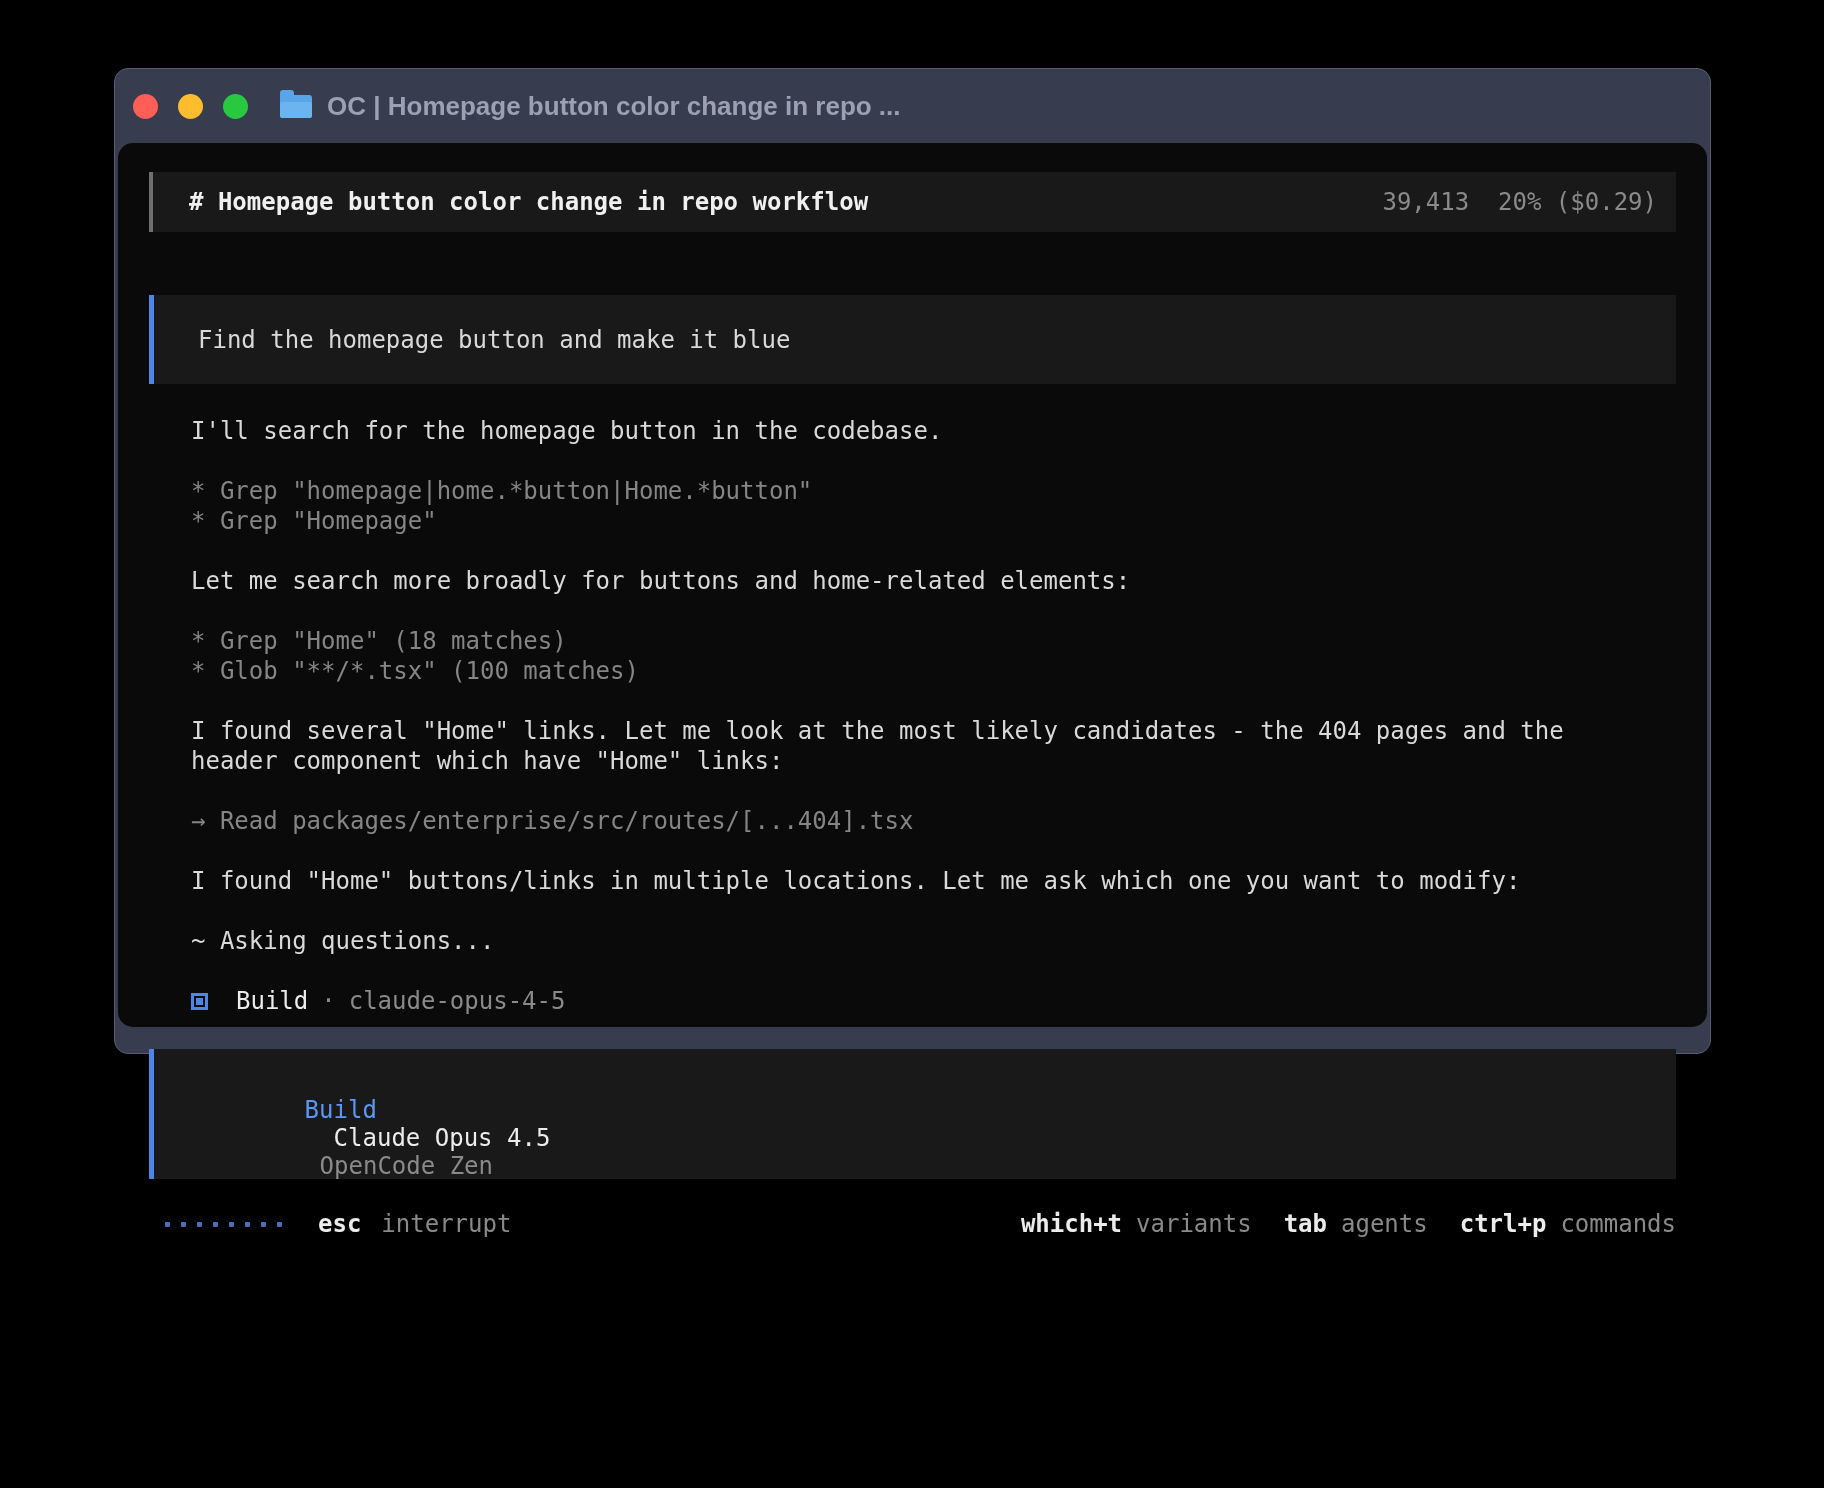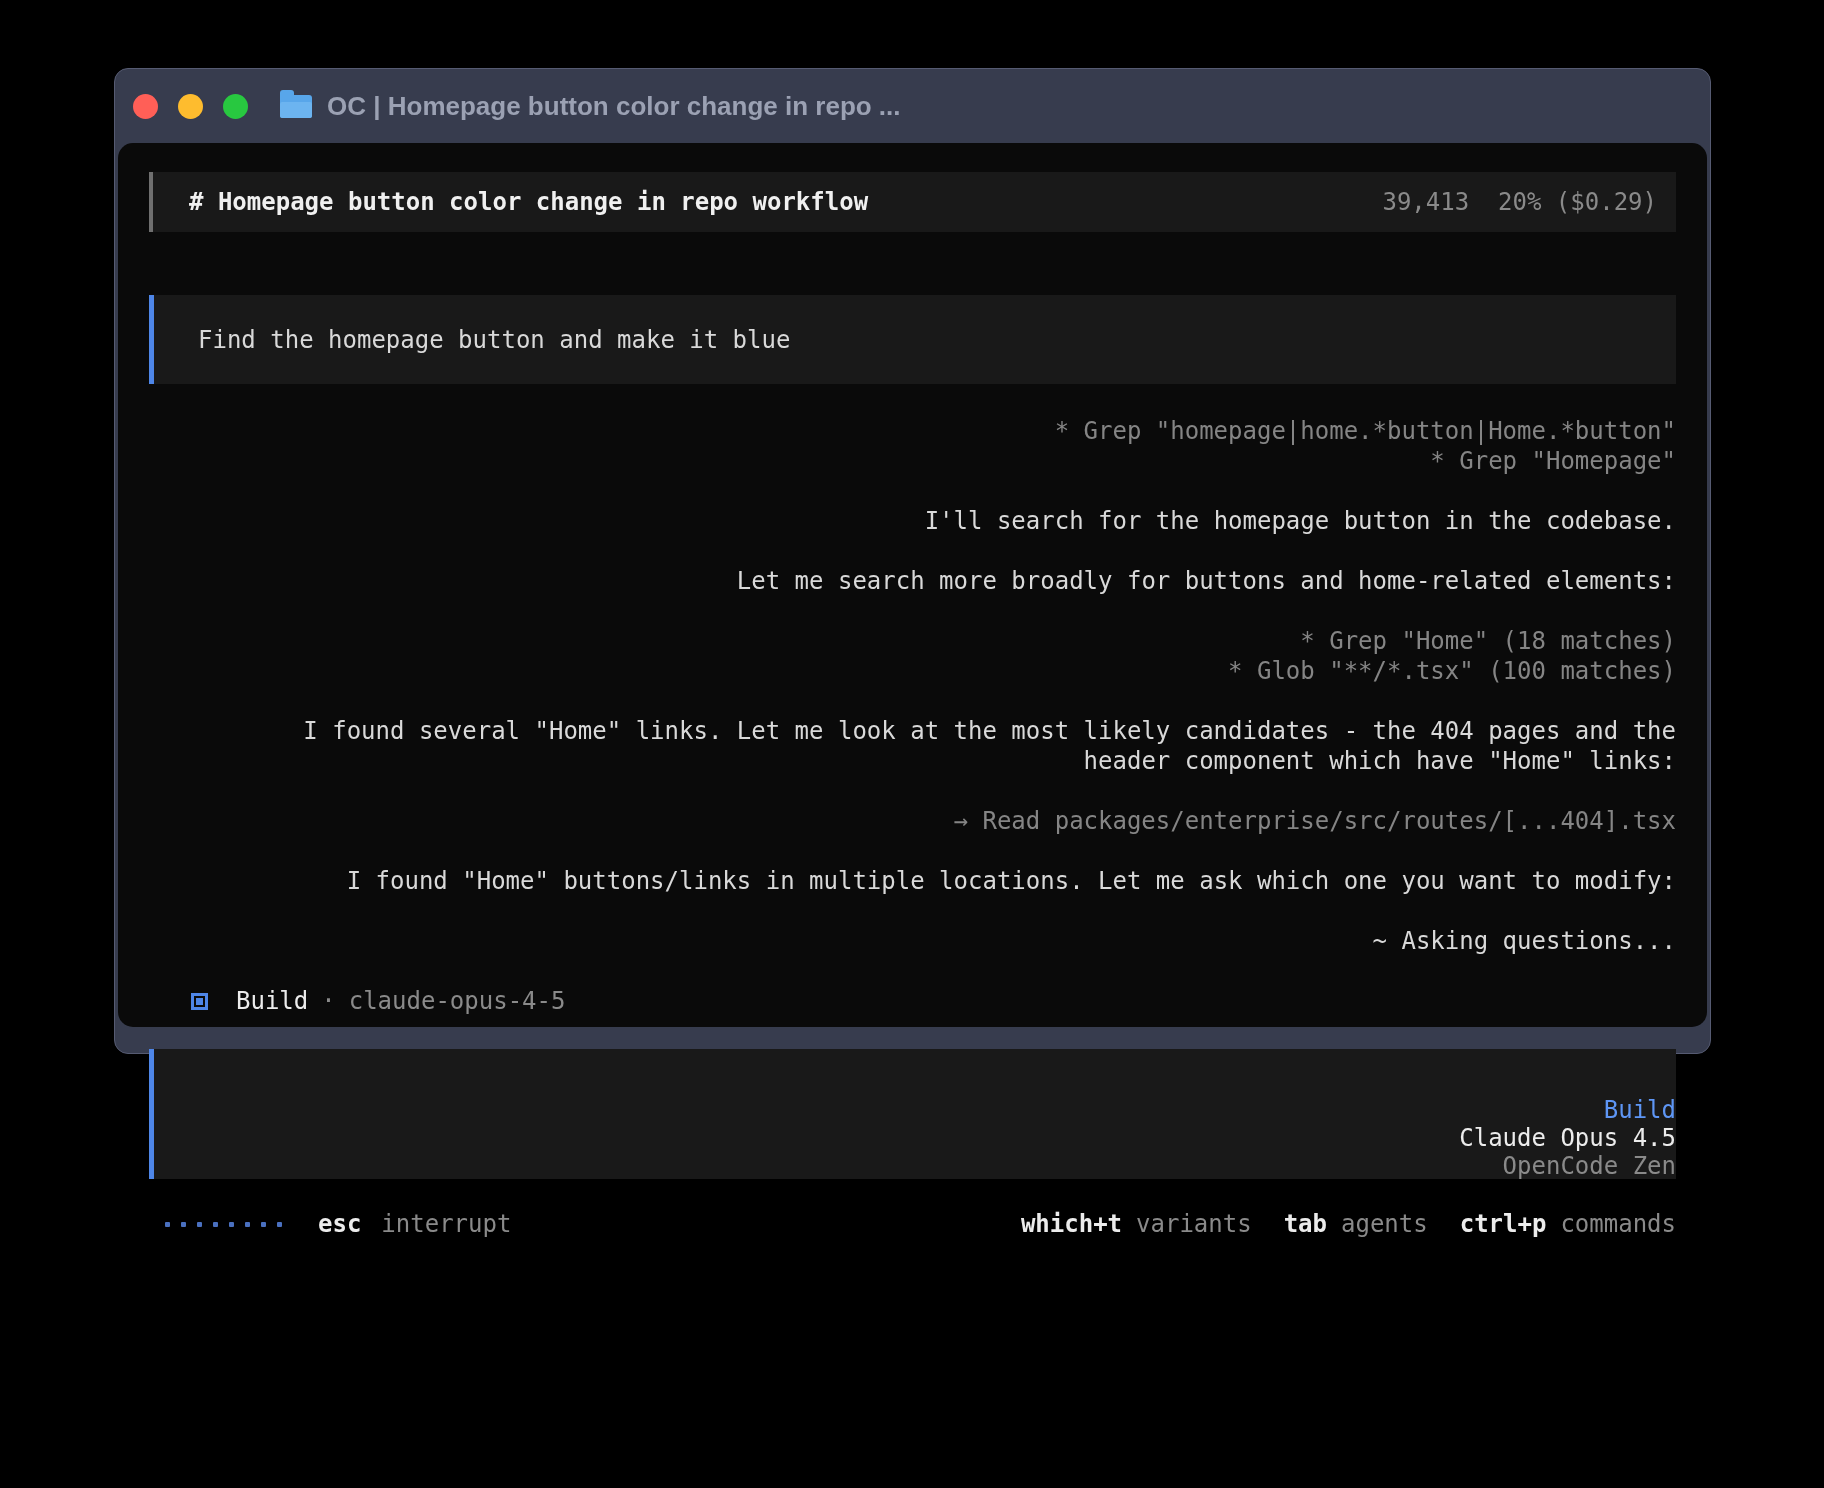--- a/index.html
+++ b/index.html
@@ -3,21 +3,20 @@
 <meta charset="utf-8">
 <style>
   * { margin:0; padding:0; box-sizing:border-box; }
   html,body { width:1824px; height:1488px; background:#000; overflow:hidden; }
   body { position:relative; font-family:"DejaVu Sans Mono",monospace; }
 
   .window{
     position:absolute; left:114px; top:68px; width:1597px; height:986px;
     background:var(--titlebar-bg,#373c4e); border:1px solid #565b72; border-radius:14px;
     box-shadow:0 30px 70px rgba(0,0,0,.85);
-    text-align:right;
   }
   .titlebar{ height:74px; display:flex; align-items:center; padding-left:18px; }
   .light{ width:25px; height:25px; border-radius:50%; margin-right:20px; }
   .folder{ position:relative; width:32px; height:23px; margin-left:12px;
            background:var(--folder-blue,#58a6ea); border-radius:3px; }
   .folder::before{ content:""; position:absolute; top:-5px; left:0; width:14px; height:8px;
            background:var(--folder-blue,#58a6ea); border-radius:3px 3px 0 0; }
   .folder::after{ content:""; position:absolute; left:0; right:0; bottom:0; top:7px;
            background:#6cb4f0; border-radius:2px; }
   .wtitle{ margin-left:15px; font-family:"Liberation Sans",sans-serif; font-weight:bold;
@@ -93,26 +92,26 @@
     <div class="session-header">
       <span class="sh-title"># Homepage button color change in repo workflow</span>
       <span class="sh-stats">39,413  20% ($0.29)</span>
     </div>
 
     <div class="user-msg">
       <span>Find the homepage button and make it blue</span>
     </div>
 
     <div class="transcript" id="transcript">
+        <div class="block text">
+          <div class="line">I'll search for the homepage button in the codebase.</div>
+        </div>
         <div class="block tool">
           <div class="line">* Grep "homepage|home.*button|Home.*button"</div>
           <div class="line">* Grep "Homepage"</div>
-        </div>
-        <div class="block text">
-          <div class="line">I'll search for the homepage button in the codebase.</div>
         </div>
         <div class="block text">
           <div class="line">Let me search more broadly for buttons and home-related elements:</div>
         </div>
         <div class="block tool">
           <div class="line">* Grep "Home" (18 matches)</div>
           <div class="line">* Glob "**/*.tsx" (100 matches)</div>
         </div>
         <div class="block text">
           <div class="line">I found several "Home" links. Let me look at the most likely candidates - the 404 pages and the</div>

